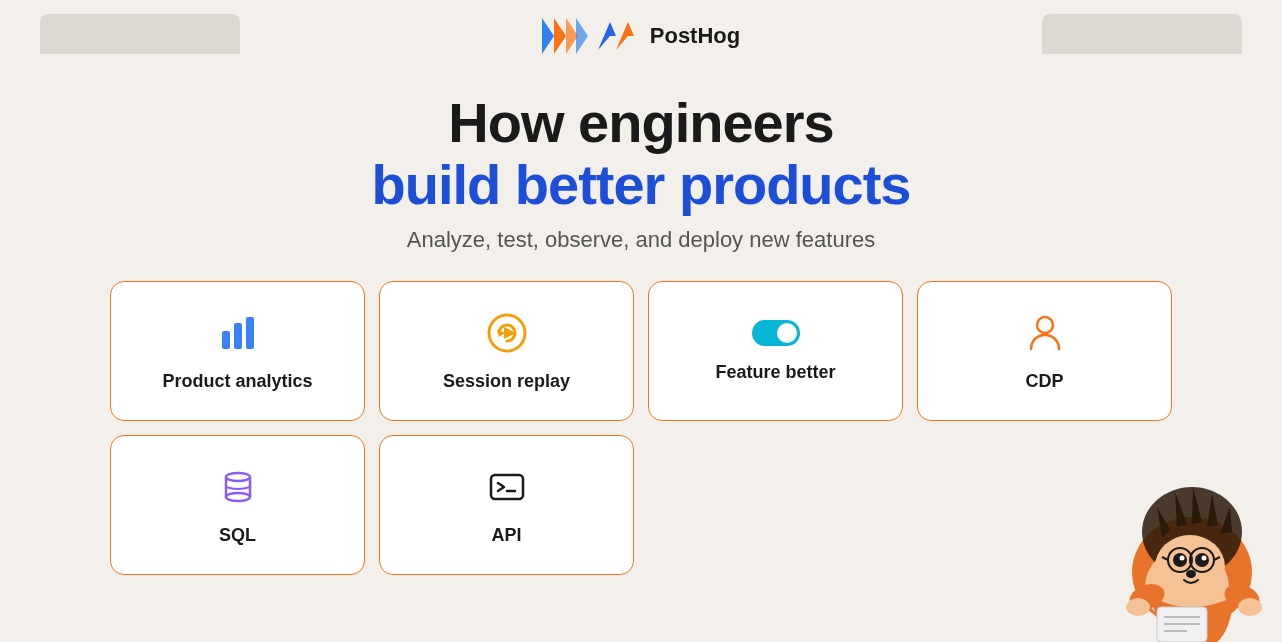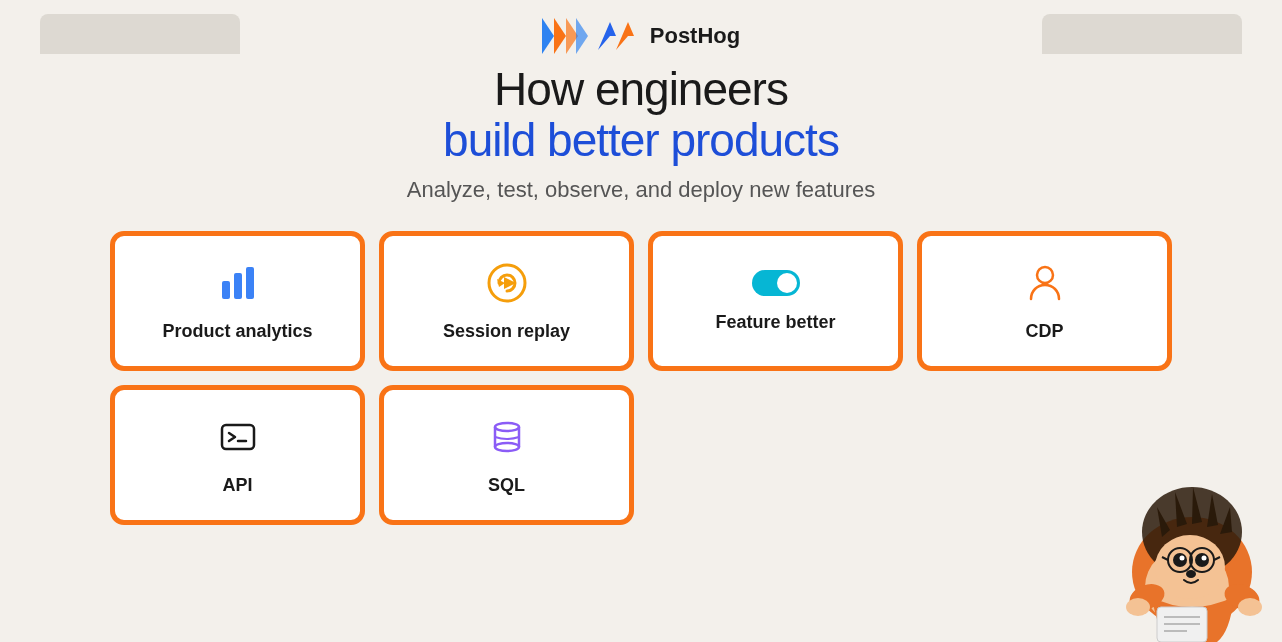--- a/index.html
+++ b/index.html
@@ -19,26 +19,27 @@
 
     
     .main-content {
       display: flex;
       flex-direction: column;
       align-items: center;
       padding-top: 10px;
     }
 
     .headline {
-      font-size: 46px;
-      font-weight: 400;
+      font-size: 56px;
+      font-weight: 700;
       color: #1a1a1a;
       text-align: center;
       line-height: 1.1;
       letter-spacing: -1px;
+      margin-top: 28px;
     }
     .headline-orange {
       color: #1d4ed8;
       text-align: center;
     }
     .subheadline {
       font-size: 22px;
       color: #555;
       text-align: left;
       margin-top: 12px;
@@ -58,21 +59,21 @@
     .card {
       background: #ffffff;
       border-radius: 14px;
       display: flex;
       flex-direction: column;
       align-items: center;
       justify-content: center;
       gap: 12px;
       cursor: pointer;
       transition: box-shadow 0.2s;
-      border: 5px solid #f97316;
+      border: 1px solid #f97316;
     }
     .card-label {
       font-size: 18px;
       font-weight: 700;
       color: #1a1a1a;
     }
 
     
     .mascot {
       position: absolute;
@@ -225,43 +226,43 @@
           <path d="M8 38 C8 30 14 24 22 24 C30 24 36 30 36 38" stroke="#f97316" stroke-width="2.5" fill="none" stroke-linecap="round"></path>
         </svg>
       </div>
       <span class="card-label">CDP</span>
     </div>
 
 
     <div class="card">
       <div>
         <svg width="44" height="44" viewBox="0 0 44 44" fill="none">
-          <rect x="6" y="10" width="32" height="24" rx="4" stroke="#1a1a1a" stroke-width="2.5" fill="none"></rect>
-
-          <path d="M13 18 L19 22 L13 26" stroke="#1a1a1a" stroke-width="2.5" stroke-linecap="round" stroke-linejoin="round" fill="none"></path>
-
-          <line x1="22" y1="26" x2="30" y2="26" stroke="#1a1a1a" stroke-width="2.5" stroke-linecap="round"></line>
-        </svg>
-      </div>
-      <span class="card-label">API</span>
-    </div>
-
-    <div class="card">
-      <div>
-        <svg width="44" height="44" viewBox="0 0 44 44" fill="none">
 
           <ellipse cx="22" cy="12" rx="12" ry="4" stroke="#8b5cf6" stroke-width="2.5" fill="none"></ellipse>
           <path d="M10 12 L10 32" stroke="#8b5cf6" stroke-width="2.5"></path>
           <path d="M34 12 L34 32" stroke="#8b5cf6" stroke-width="2.5"></path>
           <ellipse cx="22" cy="32" rx="12" ry="4" stroke="#8b5cf6" stroke-width="2.5" fill="none"></ellipse>
 
           <path d="M10 22 Q22 26 34 22" stroke="#8b5cf6" stroke-width="2" fill="none"></path>
         </svg>
       </div>
       <span class="card-label">SQL</span>
+    </div>
+
+    <div class="card">
+      <div>
+        <svg width="44" height="44" viewBox="0 0 44 44" fill="none">
+          <rect x="6" y="10" width="32" height="24" rx="4" stroke="#1a1a1a" stroke-width="2.5" fill="none"></rect>
+
+          <path d="M13 18 L19 22 L13 26" stroke="#1a1a1a" stroke-width="2.5" stroke-linecap="round" stroke-linejoin="round" fill="none"></path>
+
+          <line x1="22" y1="26" x2="30" y2="26" stroke="#1a1a1a" stroke-width="2.5" stroke-linecap="round"></line>
+        </svg>
+      </div>
+      <span class="card-label">API</span>
     </div>
 
   </div>
 </div>
 
 <div class="mascot">
   <svg viewBox="0 0 180 230" xmlns="http://www.w3.org/2000/svg">
 
     <ellipse cx="90" cy="160" rx="60" ry="55" fill="#e8732a"></ellipse>
 

